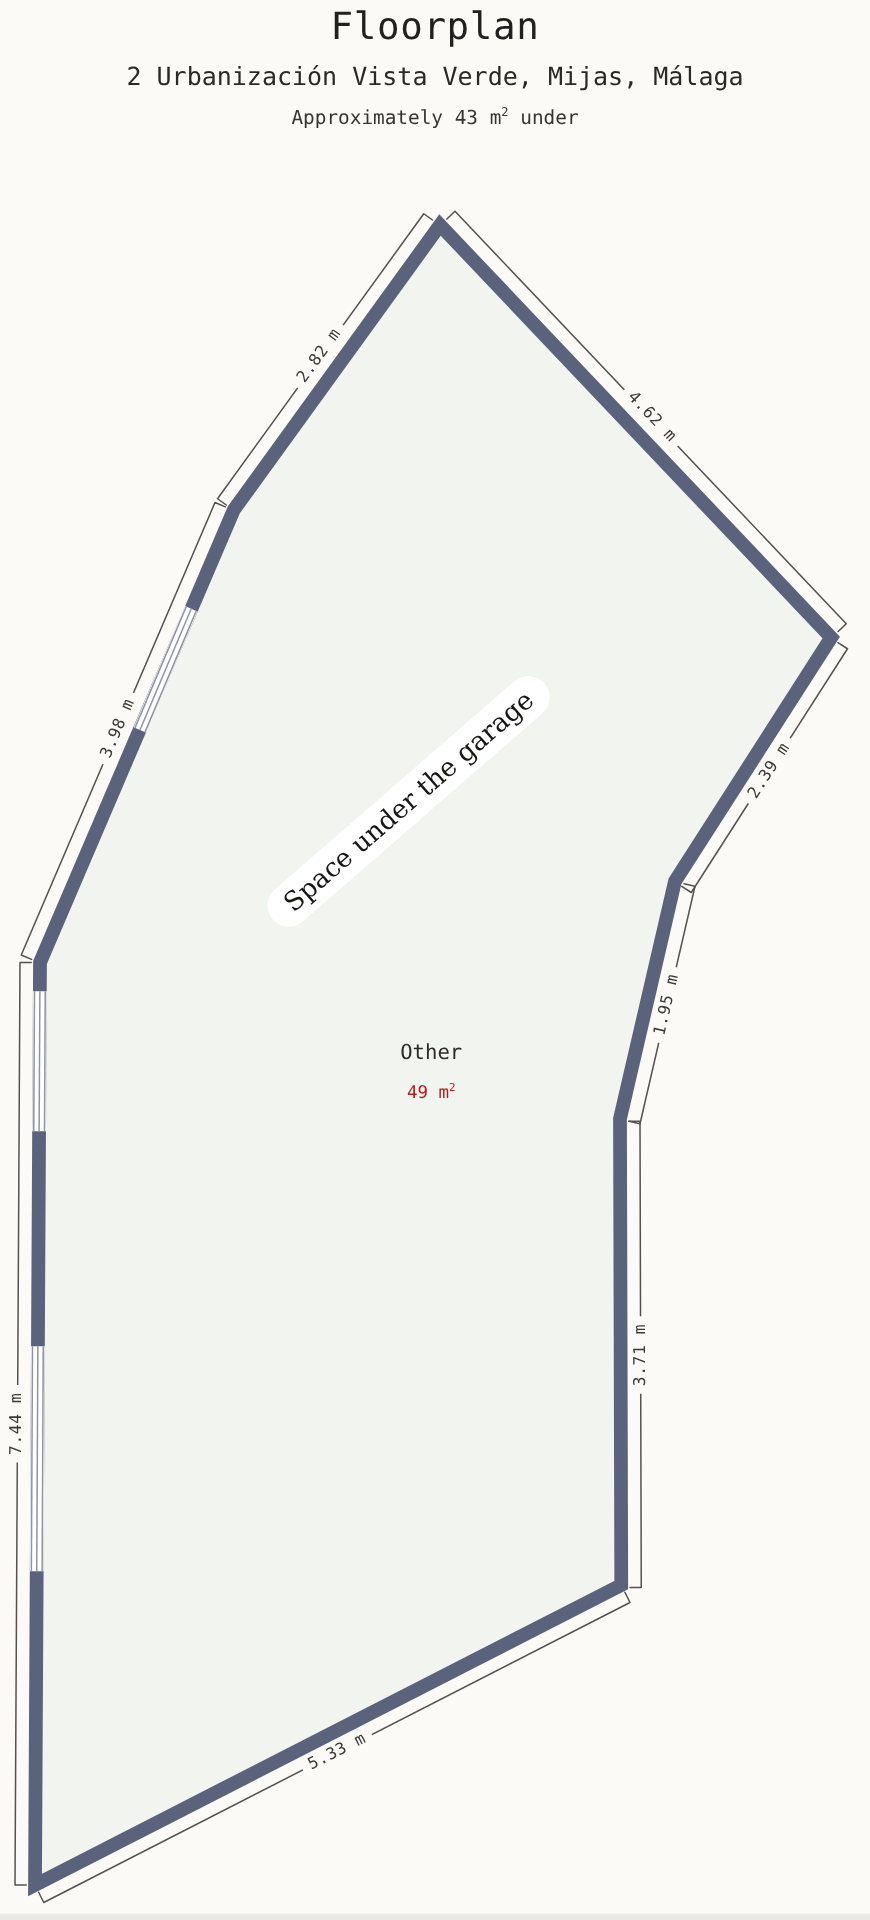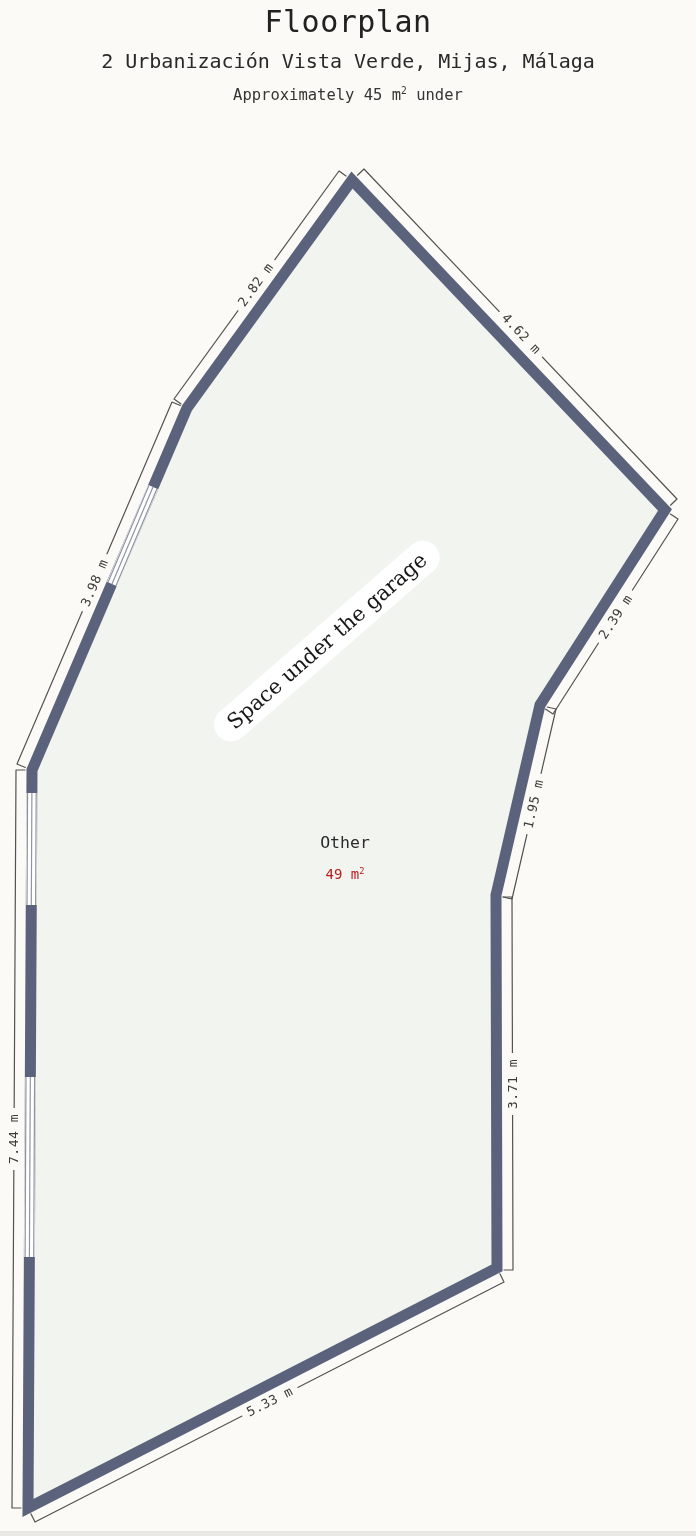--- a/index.html
+++ b/index.html
@@ -106,21 +106,21 @@
   }
 </style>
 </head>
 <body>
 
 <div class="page">
 
   <header class="header">
     <h1 class="title">Floorplan</h1>
     <div class="subtitle">2 Urbanización Vista Verde, Mijas, Málaga</div>
-    <div class="area-note"><span>Approximately 45 m</span><sup>2</sup><span> under</span></div>
+    <div class="area-note"><span>Approximately 43 m</span><sup>2</sup><span> under</span></div>
   </header>
 
   <svg class="plan-svg" width="696" height="1536" viewBox="0 0 696 1536">
 
     <path class="room-shape" d="M352,180 L665,510 L540,705 L496,895 L497,1268 L28,1508 L32,770 L187,408 Z"></path>
 
     <g>
       <g>
         <line class="win-mask" x1="153" y1="487" x2="112" y2="584"></line>
         <line class="win-line" x1="157" y1="488.7" x2="116" y2="585.7"></line>

